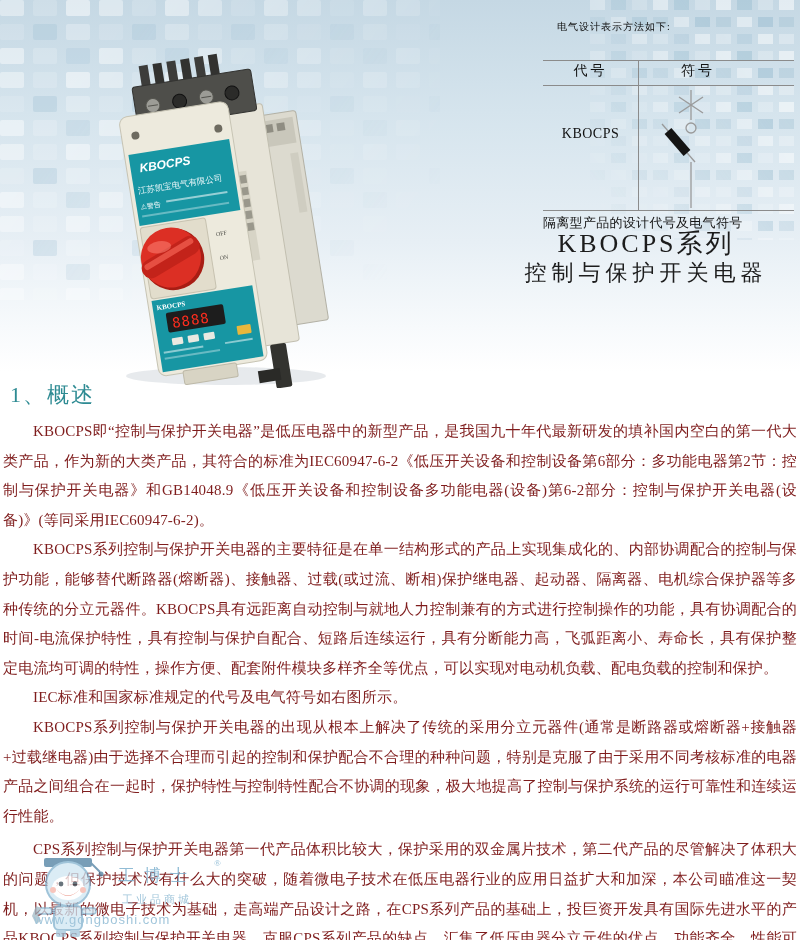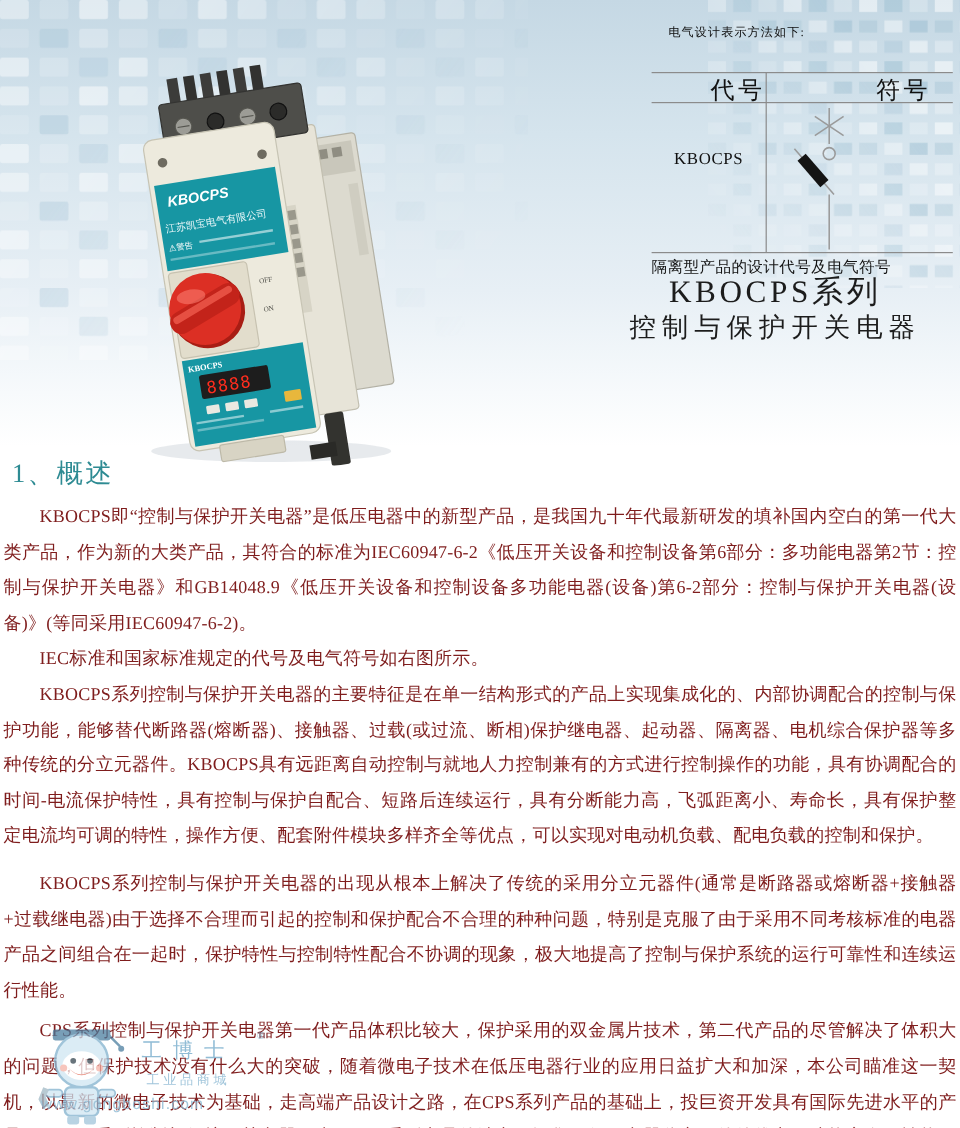--- a/index.html
+++ b/index.html
@@ -16,42 +16,42 @@
   .mosaic-right{right:0;top:0;width:210px;height:240px;
       -webkit-mask-image:linear-gradient(235deg,rgba(0,0,0,.95) 25%,rgba(0,0,0,0) 95%);
       mask-image:linear-gradient(235deg,rgba(0,0,0,.95) 25%,rgba(0,0,0,0) 95%);}
 
   
   .diagram{position:absolute;left:543px;top:20px;width:252px;color:#161616;}
   .dg-header{font-size:10px;letter-spacing:1px;padding-left:14px;color:#0d0d0d;}
   .dg-table{position:relative;height:170px;margin-top:6px;}
   .hline{position:absolute;left:0;width:251px;height:1px;background:#8b8b8b;}
   .vline{position:absolute;left:95px;top:20px;width:1px;height:150px;background:#8b8b8b;}
-  .dg-colhead{position:absolute;top:22px;font-size:20px;letter-spacing:3px;text-align:right;color:#111;}
+  .dg-colhead{position:absolute;top:22px;font-size:14px;letter-spacing:3px;text-align:center;color:#111;}
   .dg-colhead.c1{left:0;width:95px;}
   .dg-colhead.c2{left:77px;width:156px;}
   .dg-code{position:absolute;left:0;top:86px;width:95px;text-align:center;
            font-size:14px;letter-spacing:.5px;color:#111;}
   .dg-symbol{position:absolute;left:95px;top:46px;}
   .dg-caption{font-size:13px;letter-spacing:.3px;margin-top:4px;color:#141414;}
 
   
   .series{position:absolute;left:498px;top:230px;width:296px;text-align:center;color:#1c1c1c;}
   .series .t1{font-size:26px;letter-spacing:3px;line-height:28px;}
   .series .t2{font-size:22px;letter-spacing:5px;line-height:30px;}
 
   
   .product{position:absolute;left:104px;top:44px;width:252px;height:344px;}
 
   
   .content{position:absolute;left:0;top:376px;width:800px;padding:0 3px;box-sizing:border-box;}
   .content h2{font-size:22px;font-weight:500;color:#2e8b93;margin:4px 0 7px 7px;letter-spacing:2px;}
   .content p{font-size:15px;line-height:29.6px;color:#7f1d1d;text-align:justify;
              text-indent:2em;margin:0;letter-spacing:.2px;}
-  .content p.gap10{margin-top:10px;}
+  .content p.gap10{margin-top:0;}
   .content p.gap4{margin-top:4px;}
 
   
   .watermark{position:absolute;left:18px;top:842px;width:270px;height:98px;opacity:.82;pointer-events:none;}
   .wm-robot{position:absolute;left:8px;top:14px;}
   .wm-brand{position:absolute;left:100px;top:22px;font-size:17px;letter-spacing:9px;color:#79aecd;text-align:right;}
   .wm-reg{position:absolute;left:196px;top:16px;font-size:9px;color:#79aecd;}
   .wm-tagline{position:absolute;left:104px;top:50px;font-size:11px;letter-spacing:3px;color:#8cb9d3;}
   .wm-url{position:absolute;left:16px;top:70px;font-size:13px;letter-spacing:1px;color:#8cb9d3;
           font-family:"Liberation Sans","DejaVu Sans",sans-serif;}
@@ -195,22 +195,22 @@
 
     <div class="series">
       <div class="t1">KBOCPS系列</div>
       <div class="t2">控制与保护开关电器</div>
     </div>
   </div>
 
   <div class="content">
     <h2>1、概述</h2>
     <p>KBOCPS即“控制与保护开关电器”是低压电器中的新型产品，是我国九十年代最新研发的填补国内空白的第一代大类产品，作为新的大类产品，其符合的标准为IEC60947-6-2《低压开关设备和控制设备第6部分：多功能电器第2节：控制与保护开关电器》和GB14048.9《低压开关设备和控制设备多功能电器(设备)第6-2部分：控制与保护开关电器(设备)》(等同采用IEC60947-6-2)。</p>
+    <p>KBOCPS系列控制与保护开关电器的主要特征是在单一结构形式的产品上实现集成化的、内部协调配合的控制与保护功能，能够替代断路器(熔断器)、接触器、过载(或过流、断相)保护继电器、起动器、隔离器、电机综合保护器等多种传统的分立元器件。KBOCPS具有远距离自动控制与就地人力控制兼有的方式进行控制操作的功能，具有协调配合的时间-电流保护特性，具有控制与保护自配合、短路后连续运行，具有分断能力高，飞弧距离小、寿命长，具有保护整定电流均可调的特性，操作方便、配套附件模块多样齐全等优点，可以实现对电动机负载、配电负载的控制和保护。</p>
     <p>IEC标准和国家标准规定的代号及电气符号如右图所示。</p>
-    <p>KBOCPS系列控制与保护开关电器的主要特征是在单一结构形式的产品上实现集成化的、内部协调配合的控制与保护功能，能够替代断路器(熔断器)、接触器、过载(或过流、断相)保护继电器、起动器、隔离器、电机综合保护器等多种传统的分立元器件。KBOCPS具有远距离自动控制与就地人力控制兼有的方式进行控制操作的功能，具有协调配合的时间-电流保护特性，具有控制与保护自配合、短路后连续运行，具有分断能力高，飞弧距离小、寿命长，具有保护整定电流均可调的特性，操作方便、配套附件模块多样齐全等优点，可以实现对电动机负载、配电负载的控制和保护。</p>
     <p class="gap10">KBOCPS系列控制与保护开关电器的出现从根本上解决了传统的采用分立元器件(通常是断路器或熔断器+接触器+过载继电器)由于选择不合理而引起的控制和保护配合不合理的种种问题，特别是克服了由于采用不同考核标准的电器产品之间组合在一起时，保护特性与控制特性配合不协调的现象，极大地提高了控制与保护系统的运行可靠性和连续运行性能。</p>
     <p class="gap4">CPS系列控制与保护开关电器第一代产品体积比较大，保护采用的双金属片技术，第二代产品的尽管解决了体积大的问题，但保护技术没有什么大的突破，随着微电子技术在低压电器行业的应用日益扩大和加深，本公司瞄准这一契机，以最新的微电子技术为基础，走高端产品设计之路，在CPS系列产品的基础上，投巨资开发具有国际先进水平的产品KBOCPS系列控制与保护开关电器，克服CPS系列产品的缺点，汇集了低压电器分立元件的优点，功能齐全，性能可靠，为低压配电和控制系统的简化及优化提</p>
   </div>
 
   <div class="watermark">
     <svg class="wm-robot" width="88" height="84" viewBox="0 0 88 84" xmlns="http://www.w3.org/2000/svg">
       <g opacity="0.9">
         <rect x="18" y="2" width="48" height="9" rx="2" fill="#4a7d9e"></rect>
         <line x1="64" y1="6" x2="74" y2="16" stroke="#4a7d9e" stroke-width="2"></line>
         <circle cx="75" cy="18" r="2.5" fill="#4a7d9e"></circle>

